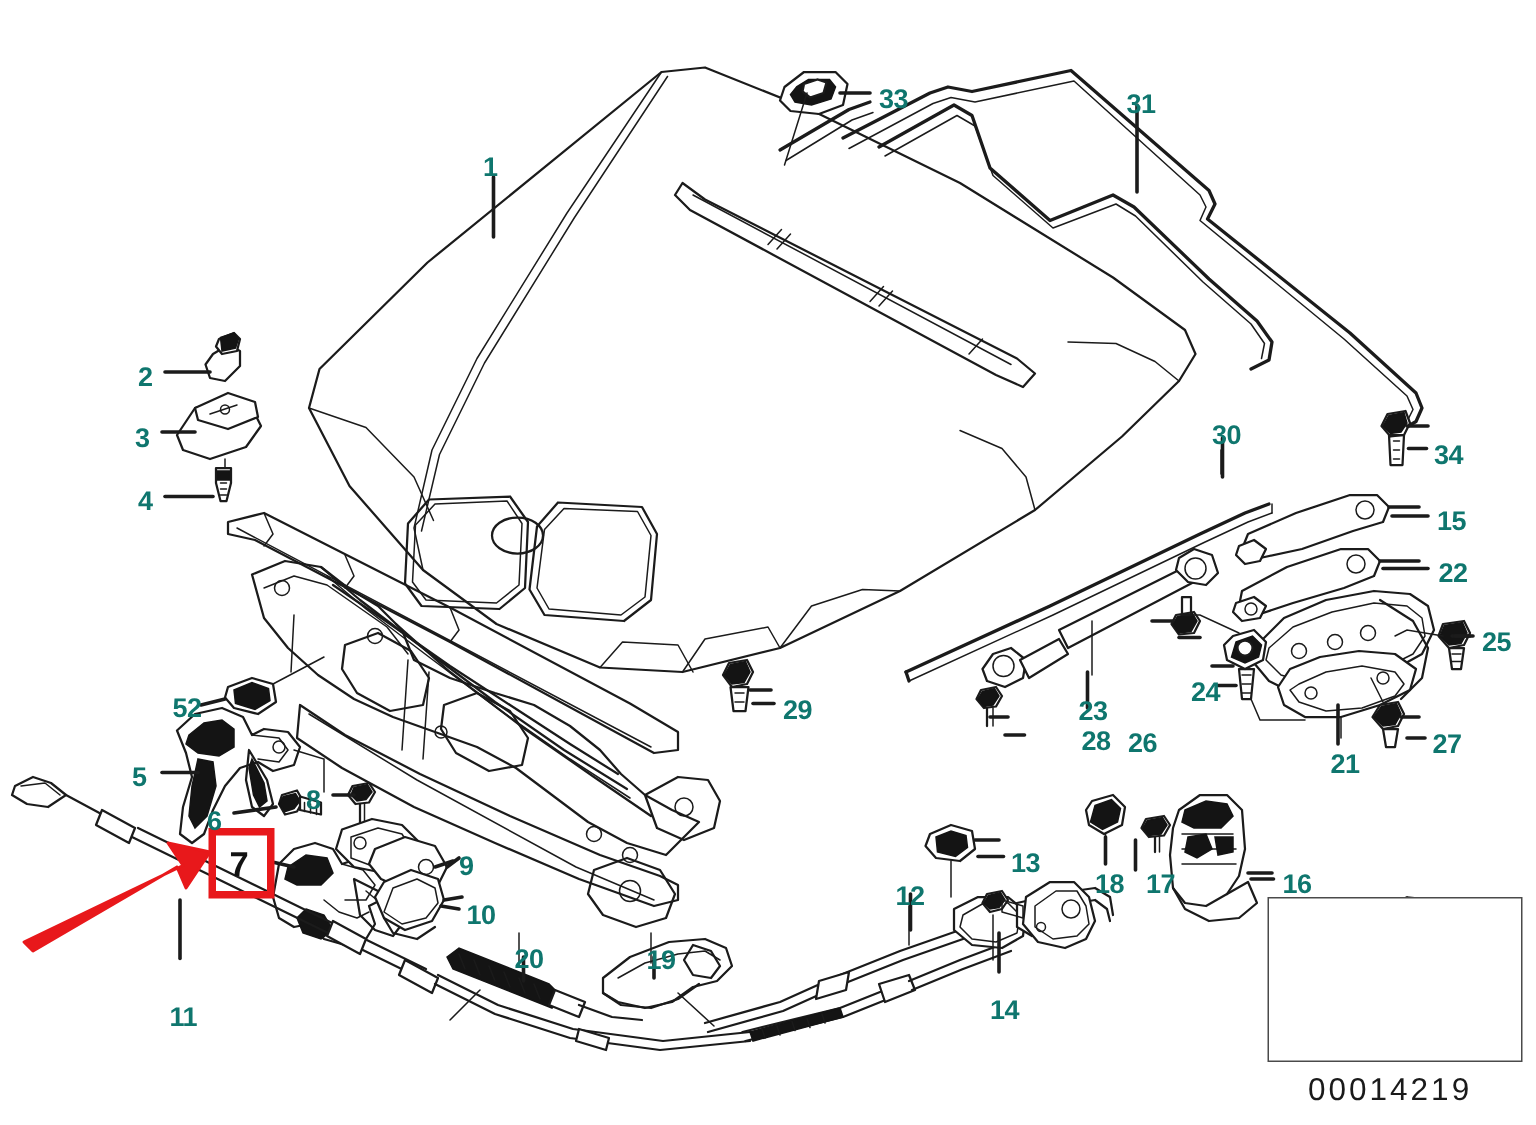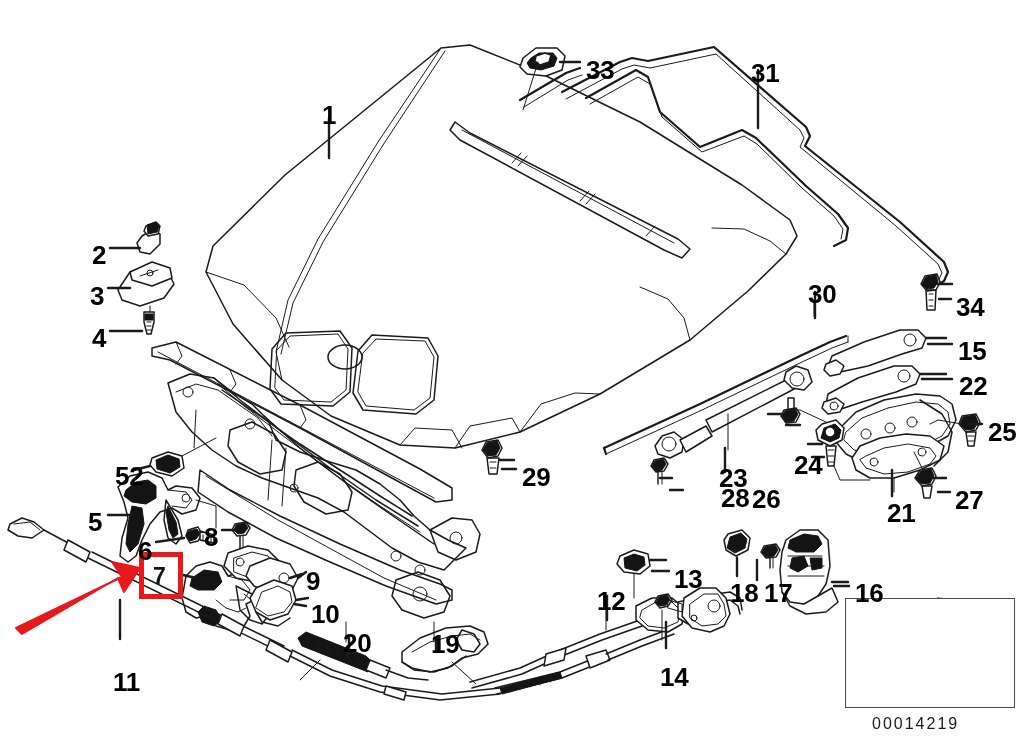--- a/index.html
+++ b/index.html
@@ -11,30 +11,30 @@
   #stage{
     position:relative;
     width:1024px;height:750px;
     background:#ffffff;
   }
   #artwork{position:absolute;left:0;top:0;width:1024px;height:750px;}
   .callout{
     position:absolute;
     font-family:"Liberation Sans", sans-serif;
     font-weight:bold;
-    font-size:26px;
-    color:#000000;
+    font-size:18px;
+    color:#0f766e;
     line-height:1;
     white-space:nowrap;
     letter-spacing:-0.3px;
   }
   .refnum{
     position:absolute;
     font-family:"Liberation Sans", sans-serif;
-    font-size:16px;
+    font-size:21px;
     font-weight:normal;
     letter-spacing:2px;
     color:#1a1a1a;
     text-align:right;
   }
   #highlight-box{
     position:absolute;
     box-sizing:border-box;
     border:5px solid #e8181b;
     background:transparent;

